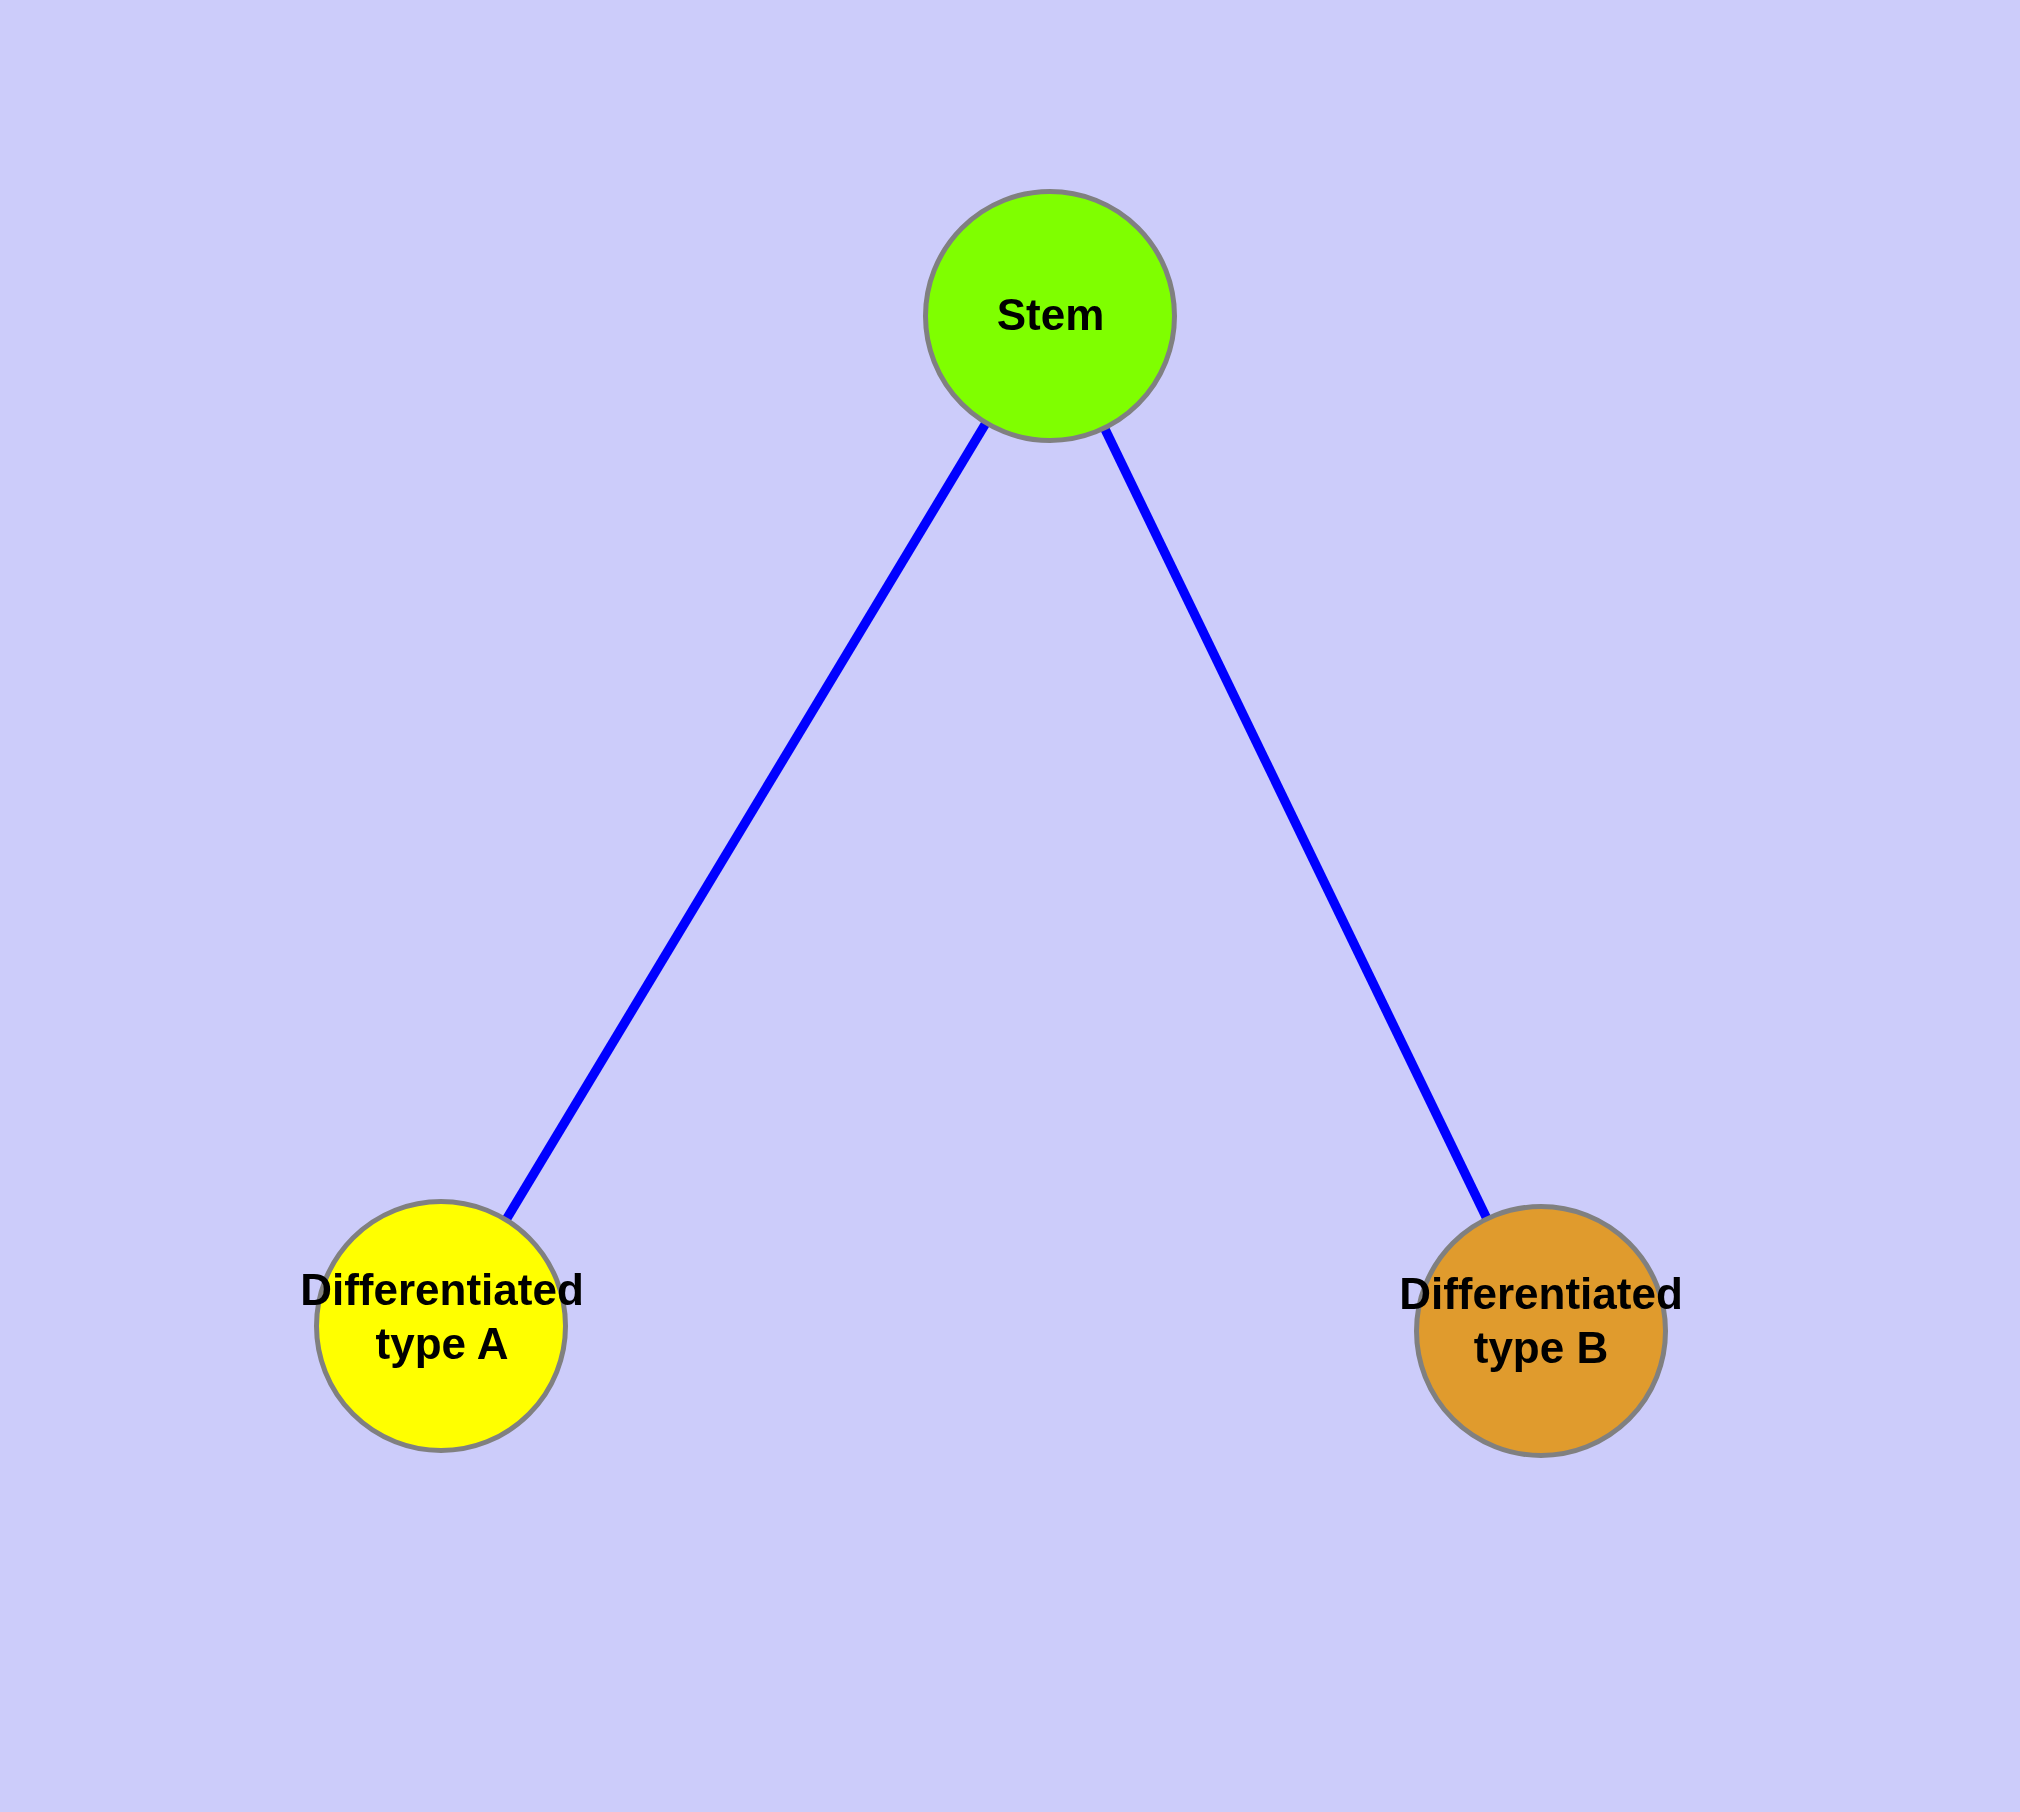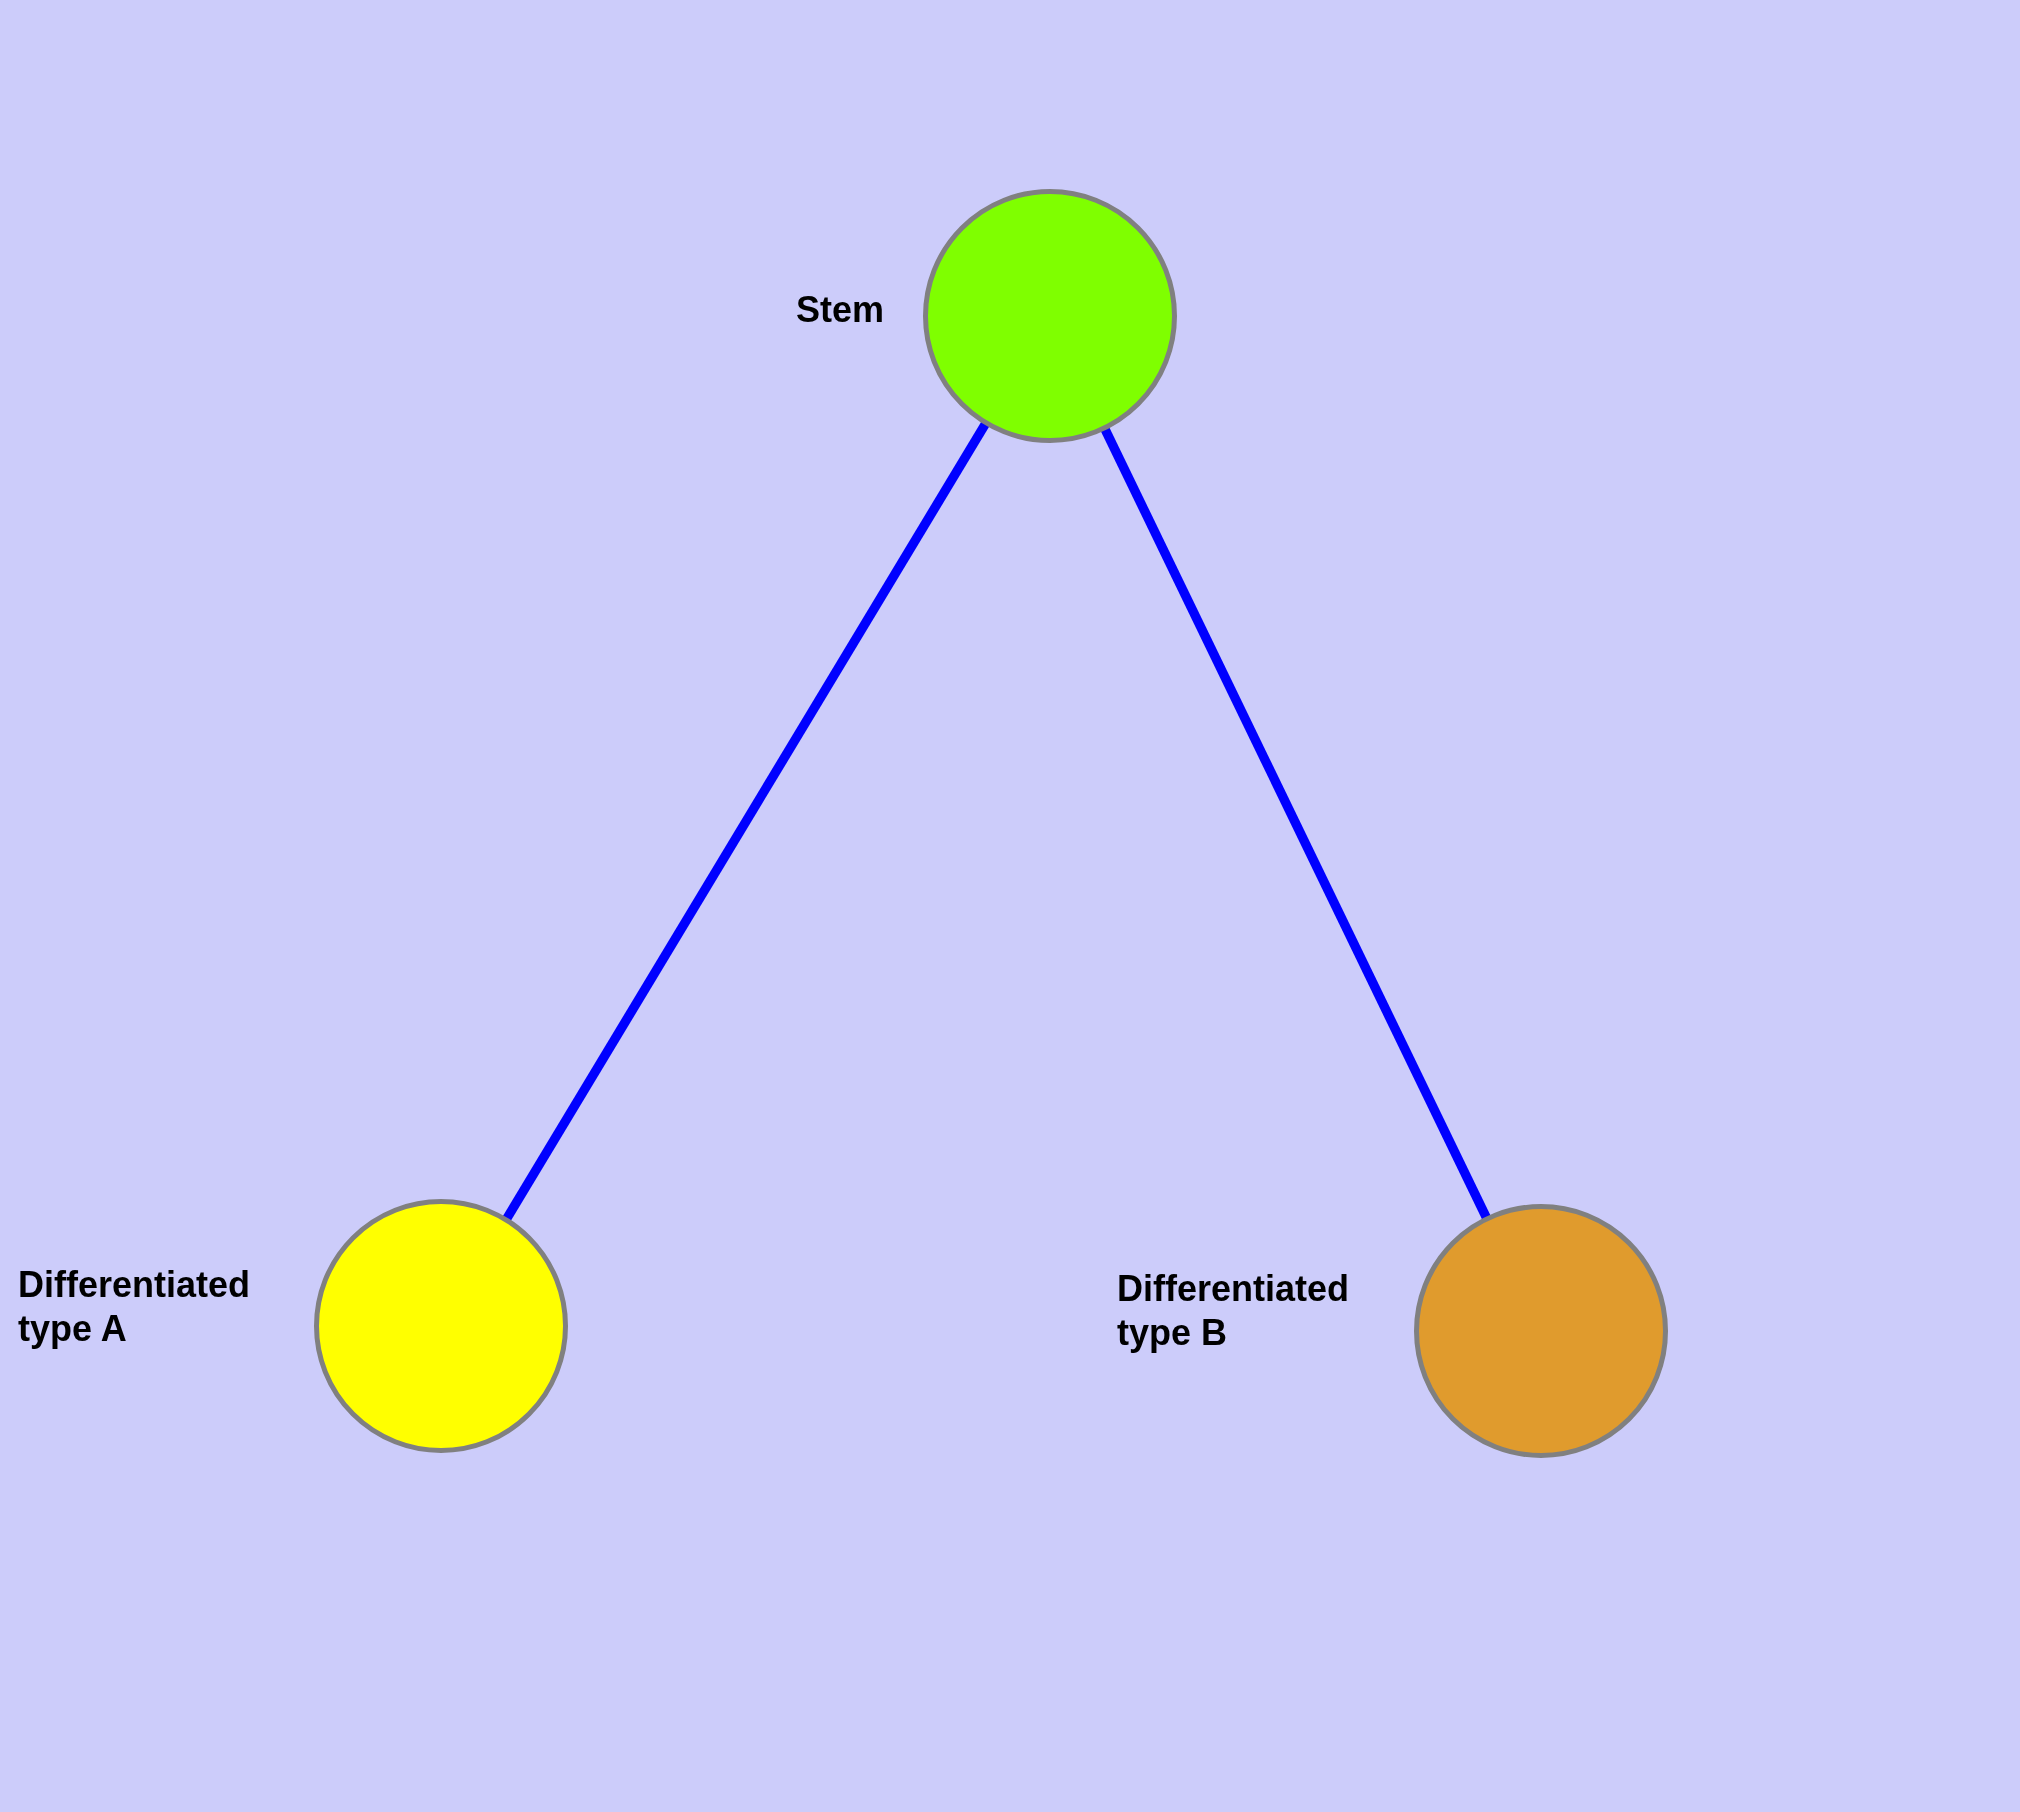--- a/index.html
+++ b/index.html
@@ -35,22 +35,23 @@
     position: absolute;
     border-radius: 50%;
     box-sizing: border-box;
   }
   .node-label {
     position: absolute;
     z-index: 3;
     color: #000000;
     font-family: "Liberation Sans", sans-serif;
     font-weight: bold;
-    font-size: 36px;
+    font-size: 44px;
     line-height: 1.22;
+    text-align: center;
     white-space: pre;
     letter-spacing: 0px;
     pointer-events: none;
   }
   
   #node-stem .node-circle {
     left: 923px;
     top: 189px;
     width: 254px;
     height: 254px;

